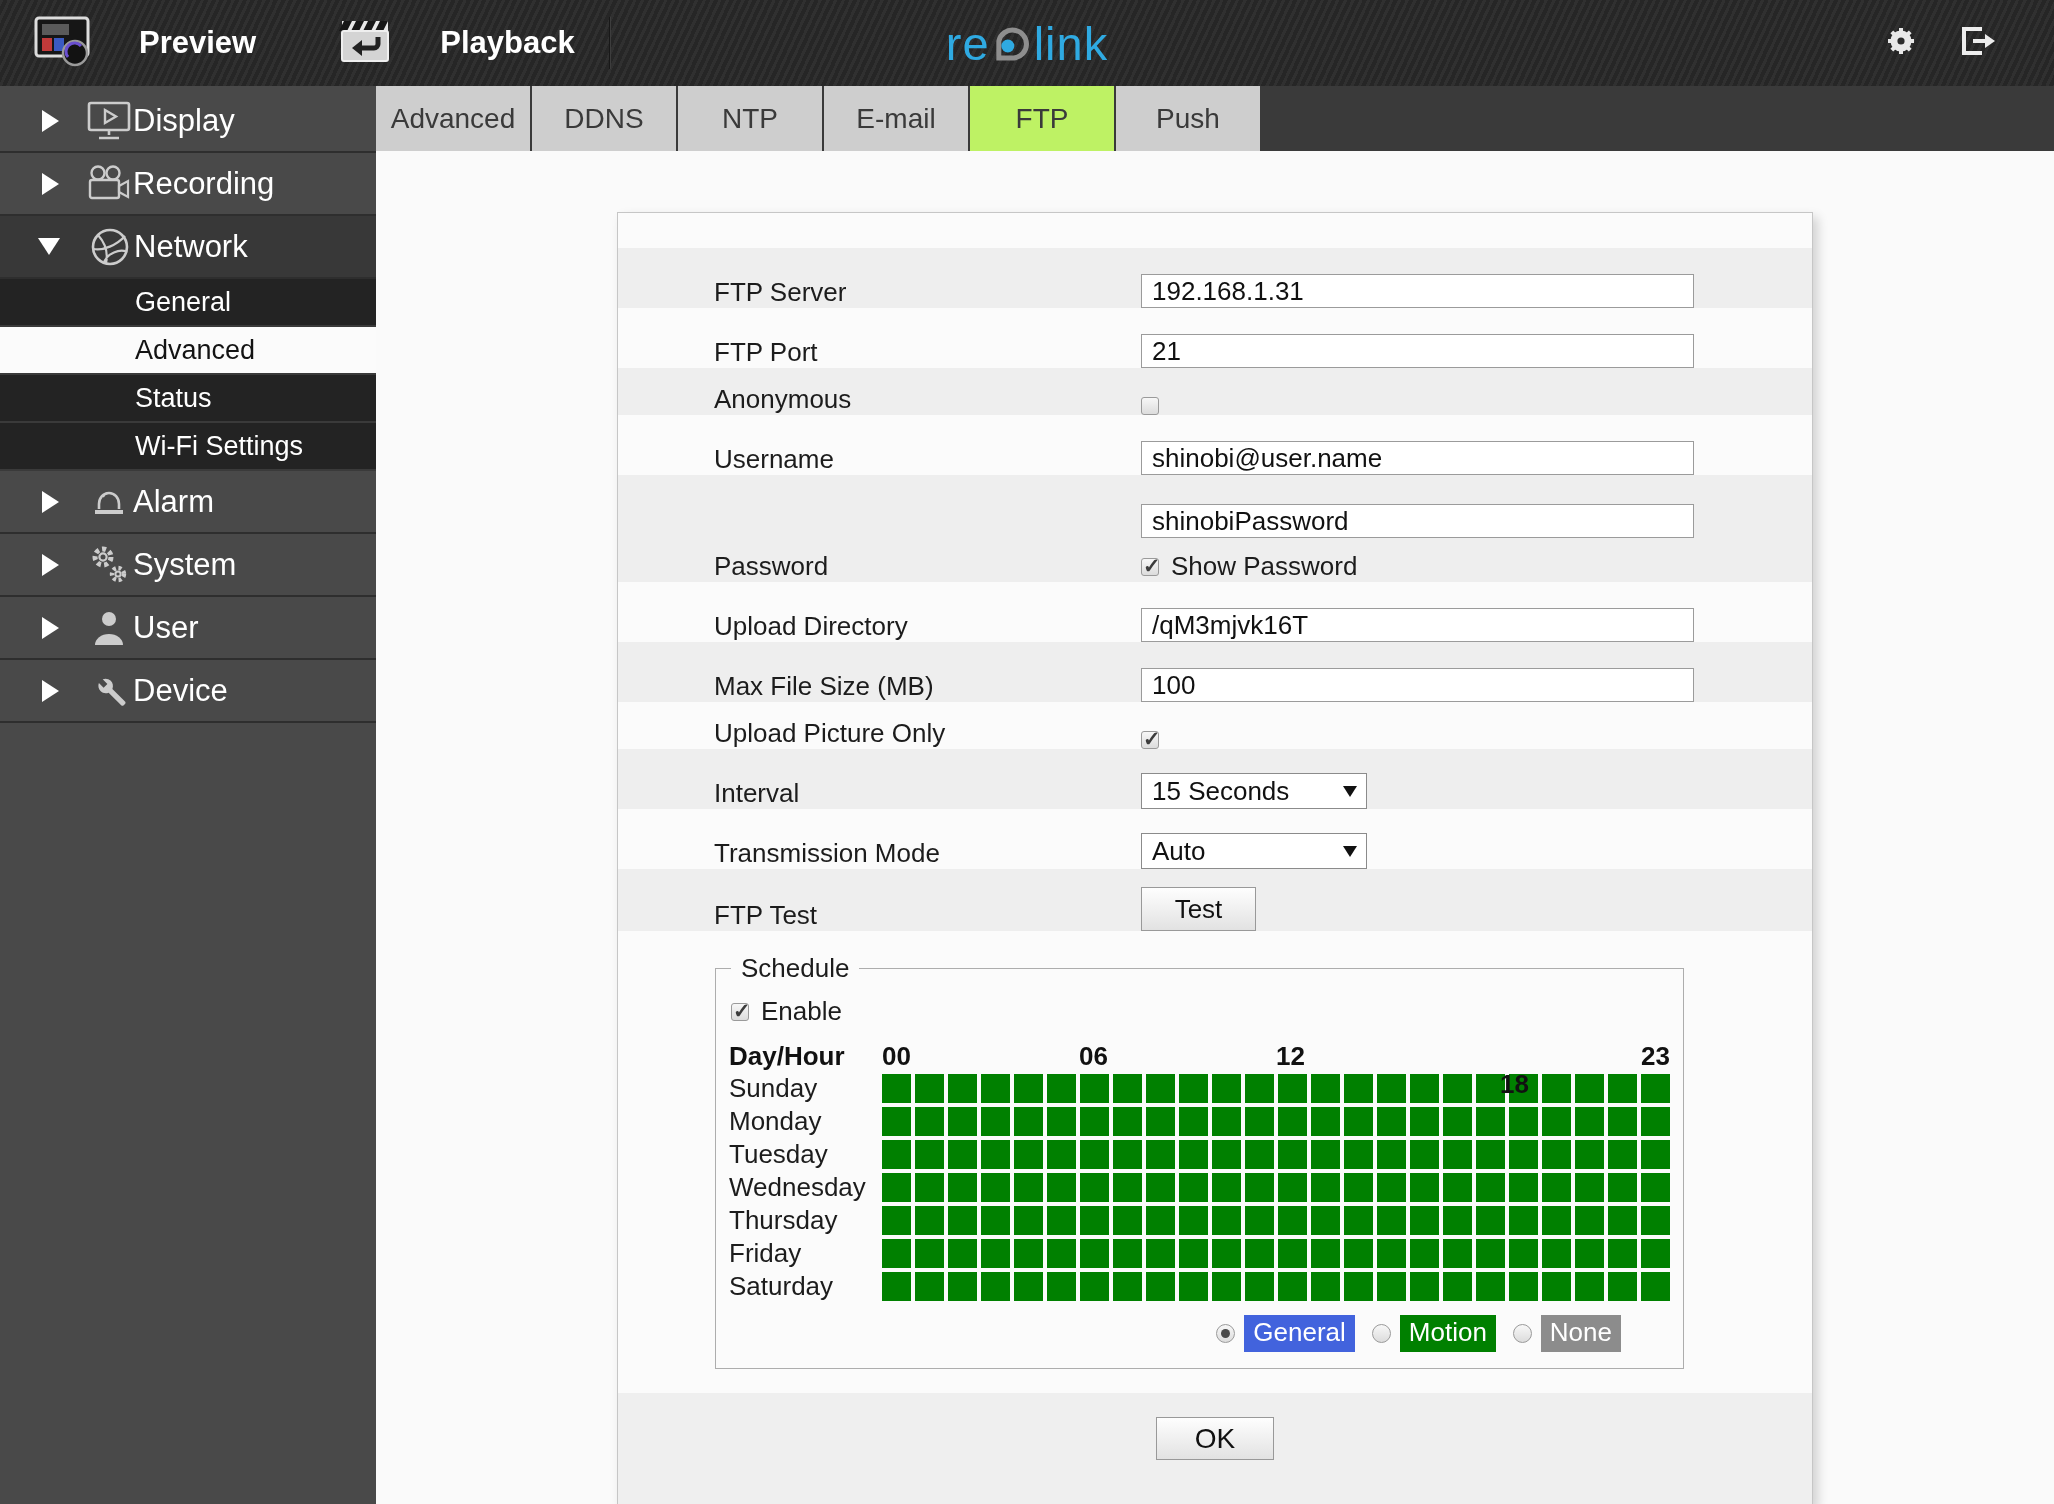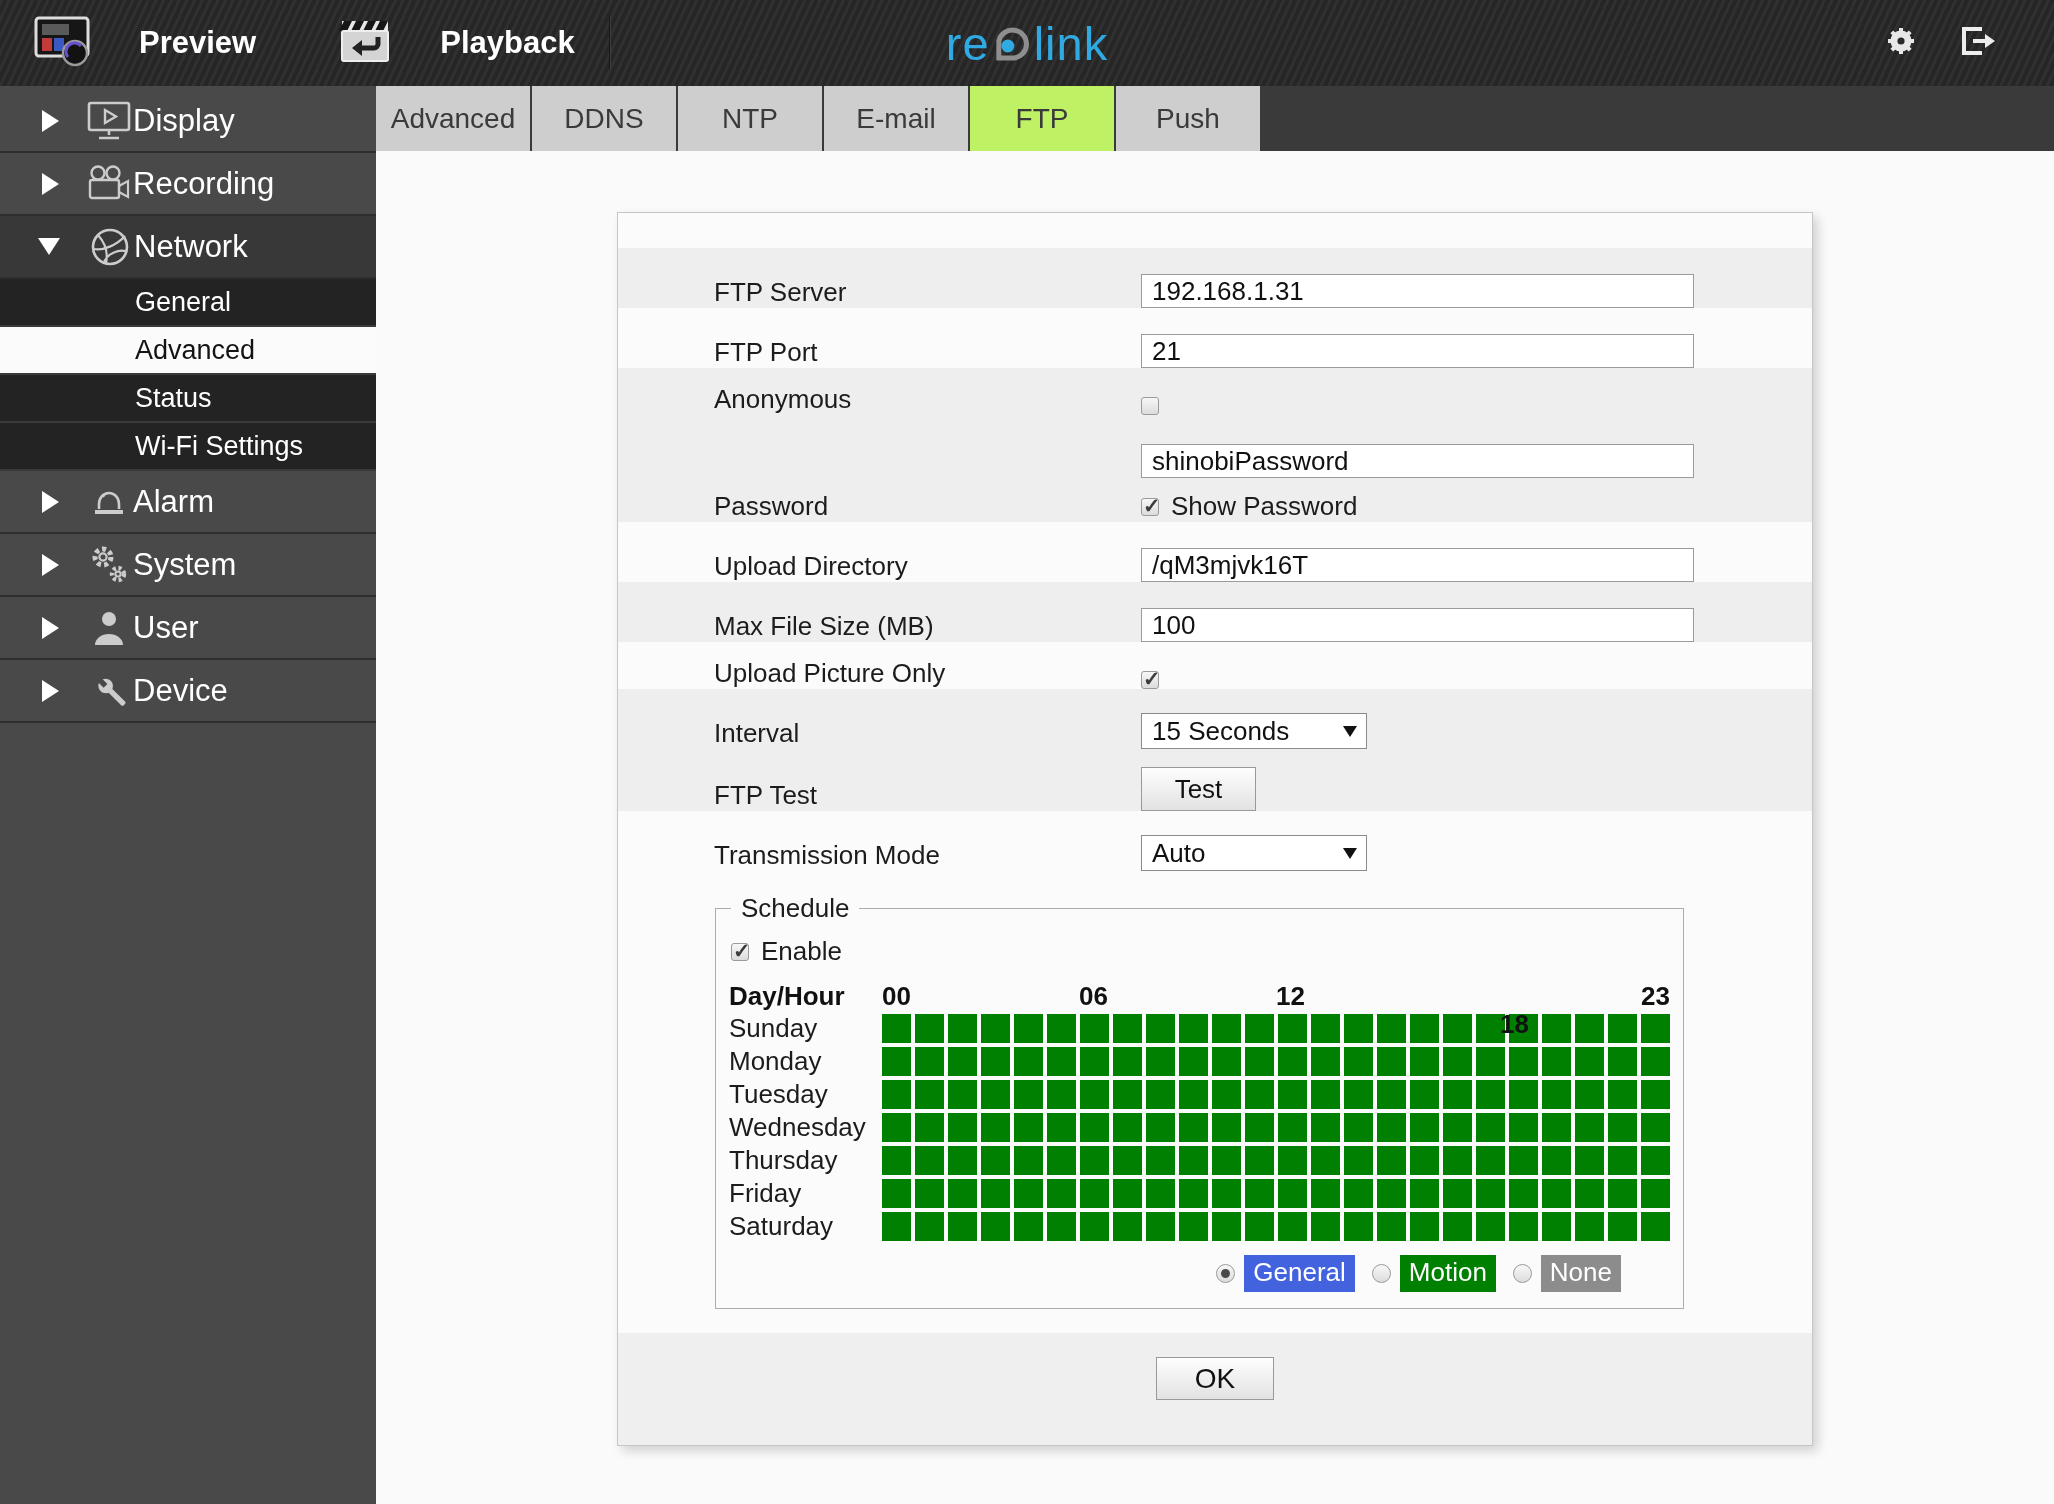--- a/index.html
+++ b/index.html
@@ -269,20 +269,24 @@
       <div class="form-row">
         <span class="row-label">FTP Port</span>
         <input class="text-input" type="text" value="21" style="">
       </div>
 
       <div class="form-row gray short">
         <span class="row-label">Anonymous</span>
         <span class="cb"></span>
       </div>
 
+      <div class="form-row">
+        <span class="row-label">Username</span>
+        <input class="text-input" type="text" value="shinobi@user.name" style="">
+      </div>
 
       <div class="form-row gray pw-row">
         <span class="row-label">Password</span>
         <div class="pw-field">
           <input class="text-input" type="text" value="shinobiPassword" style="">
           <div class="inline-check">
             <span class="cb checked"></span>
             <span>Show Password</span>
           </div>
         </div>
@@ -304,31 +308,31 @@
       </div>
 
       <div class="form-row gray">
         <span class="row-label">Interval</span>
         <div class="select">
           <span>15 Seconds</span>
           <span class="select-arrow"></span>
         </div>
       </div>
 
-      <div class="form-row gray" style="min-height:62px">
-        <span class="row-label">FTP Test</span>
-        <button class="btn test-btn">Test</button>
-      </div>
-
       <div class="form-row">
         <span class="row-label">Transmission Mode</span>
         <div class="select">
           <span>Auto</span>
           <span class="select-arrow"></span>
         </div>
+      </div>
+
+      <div class="form-row gray" style="min-height:62px">
+        <span class="row-label">FTP Test</span>
+        <button class="btn test-btn">Test</button>
       </div>
 
       <div class="schedule-section">
         <fieldset class="schedule">
           <legend>Schedule</legend>
           <div class="enable-row">
             <span class="cb checked"></span>
             <span>Enable</span>
           </div>
           <div class="sched-header">

